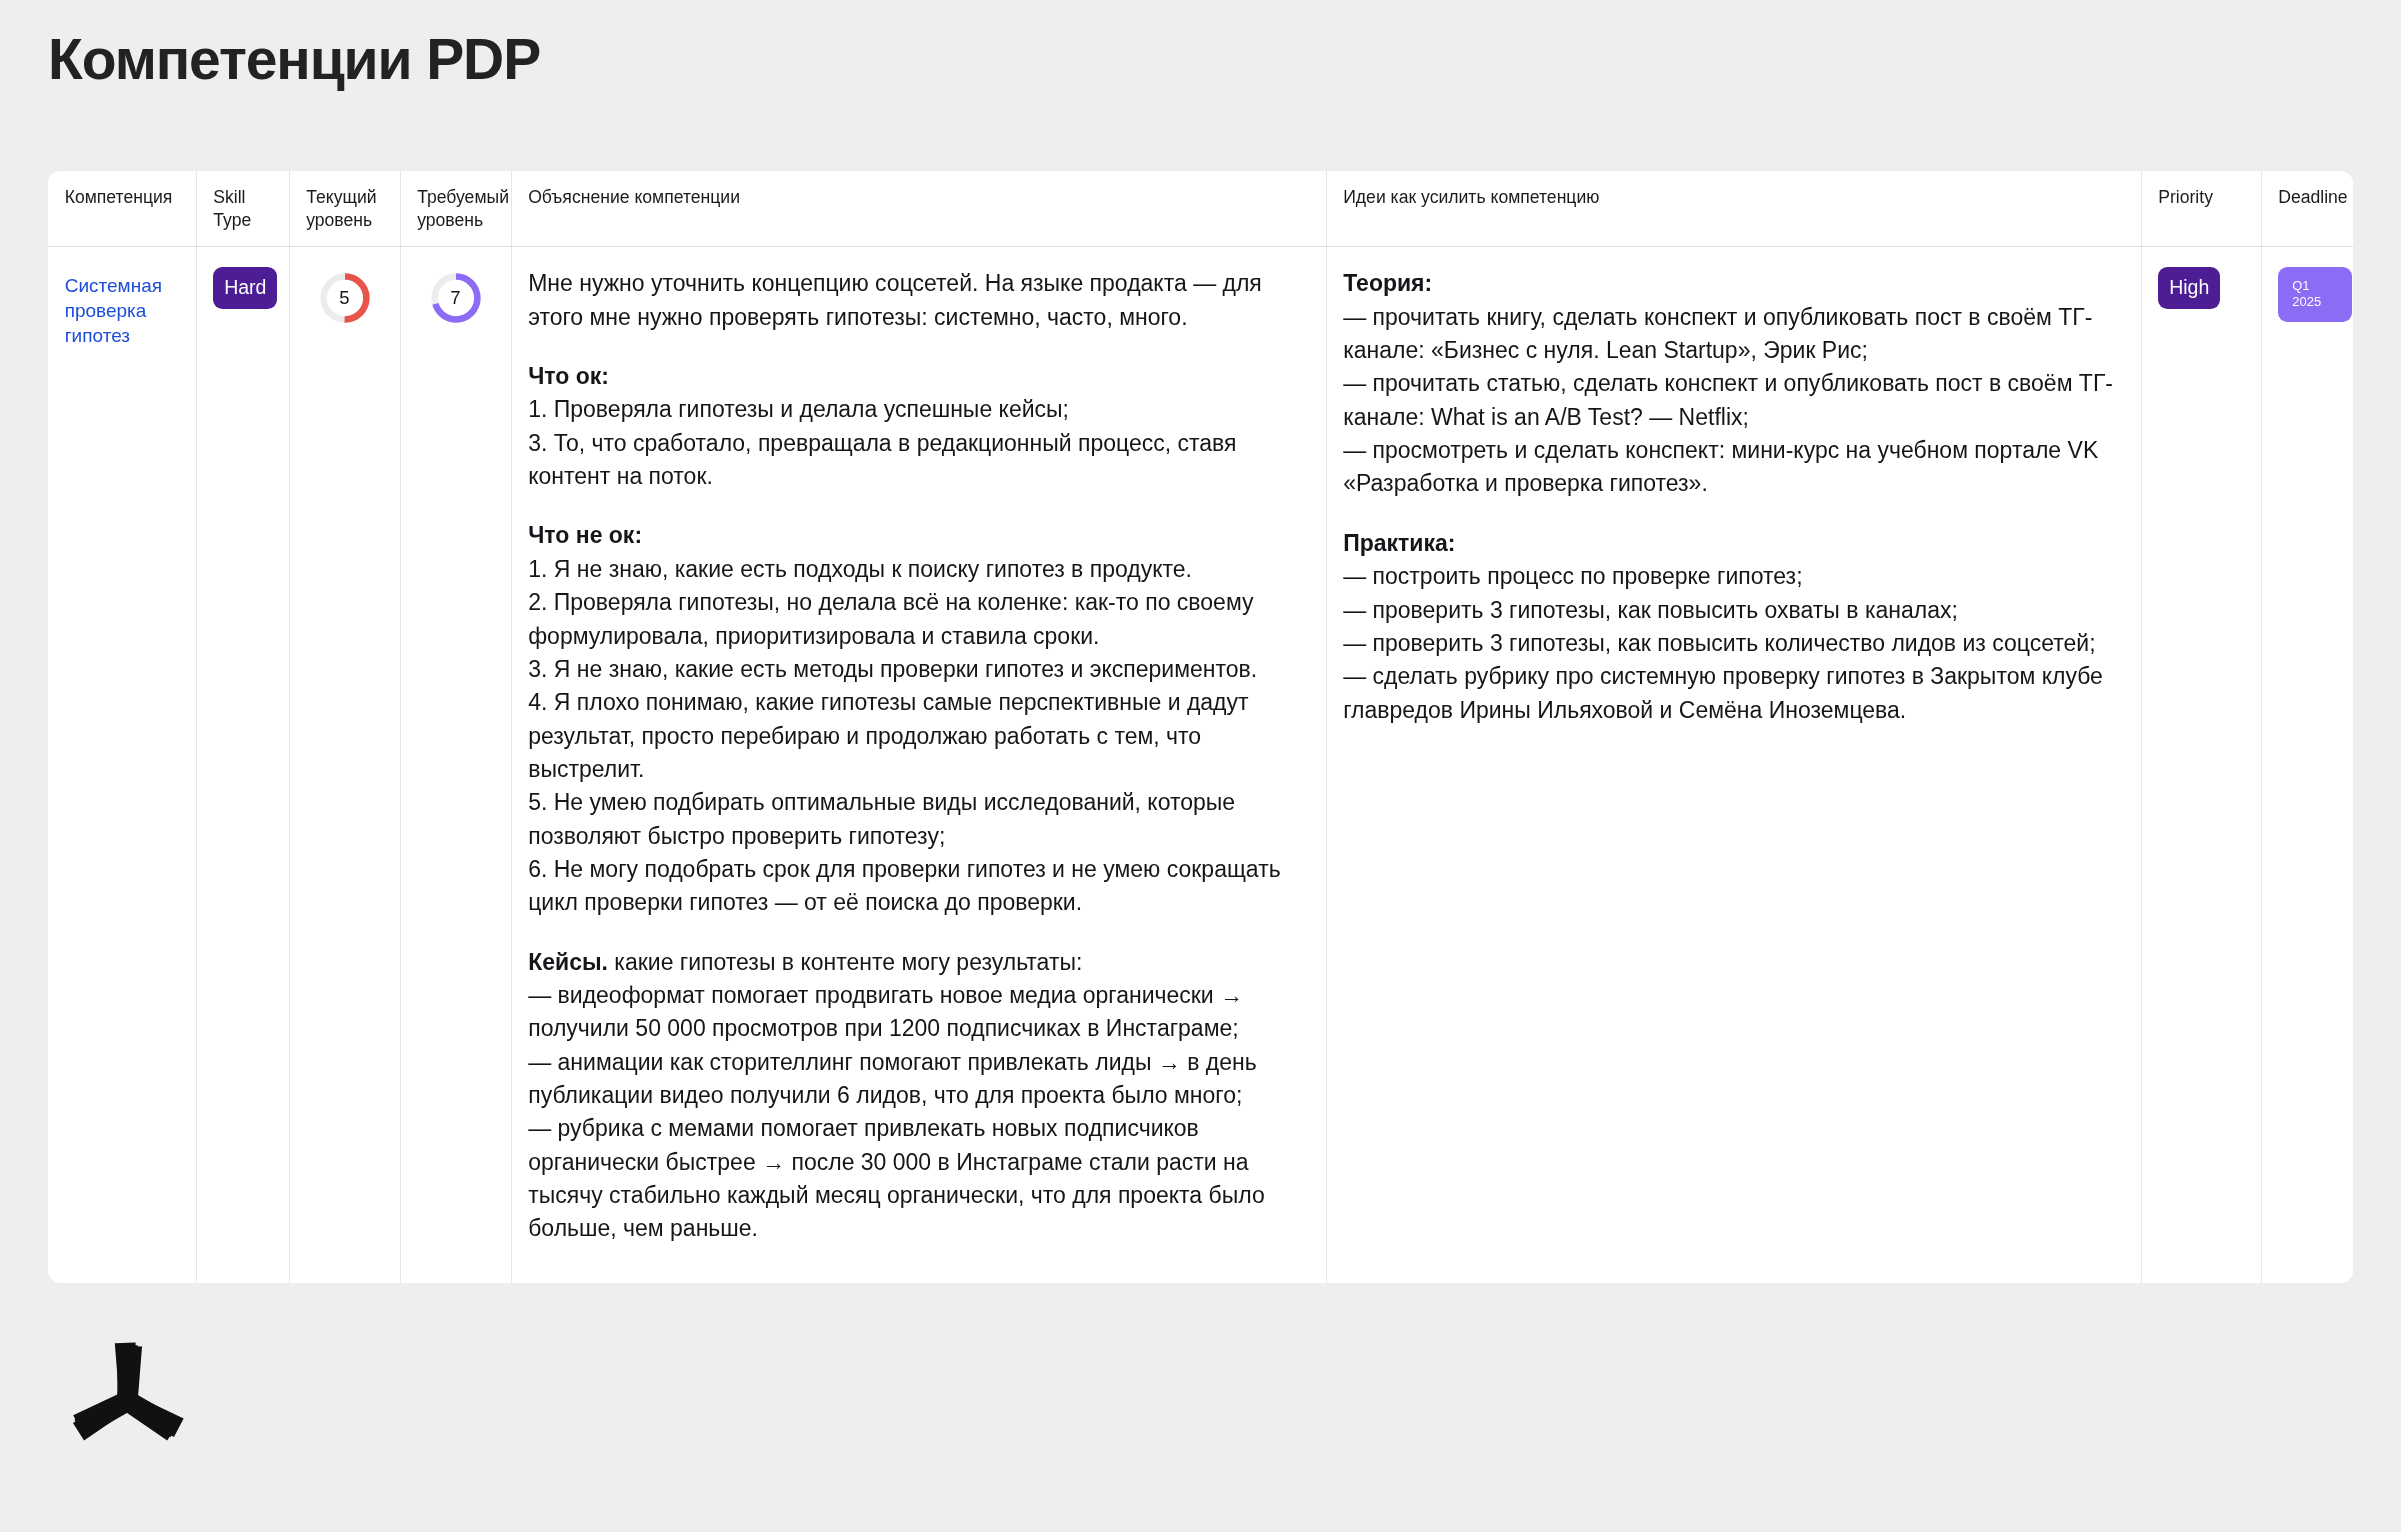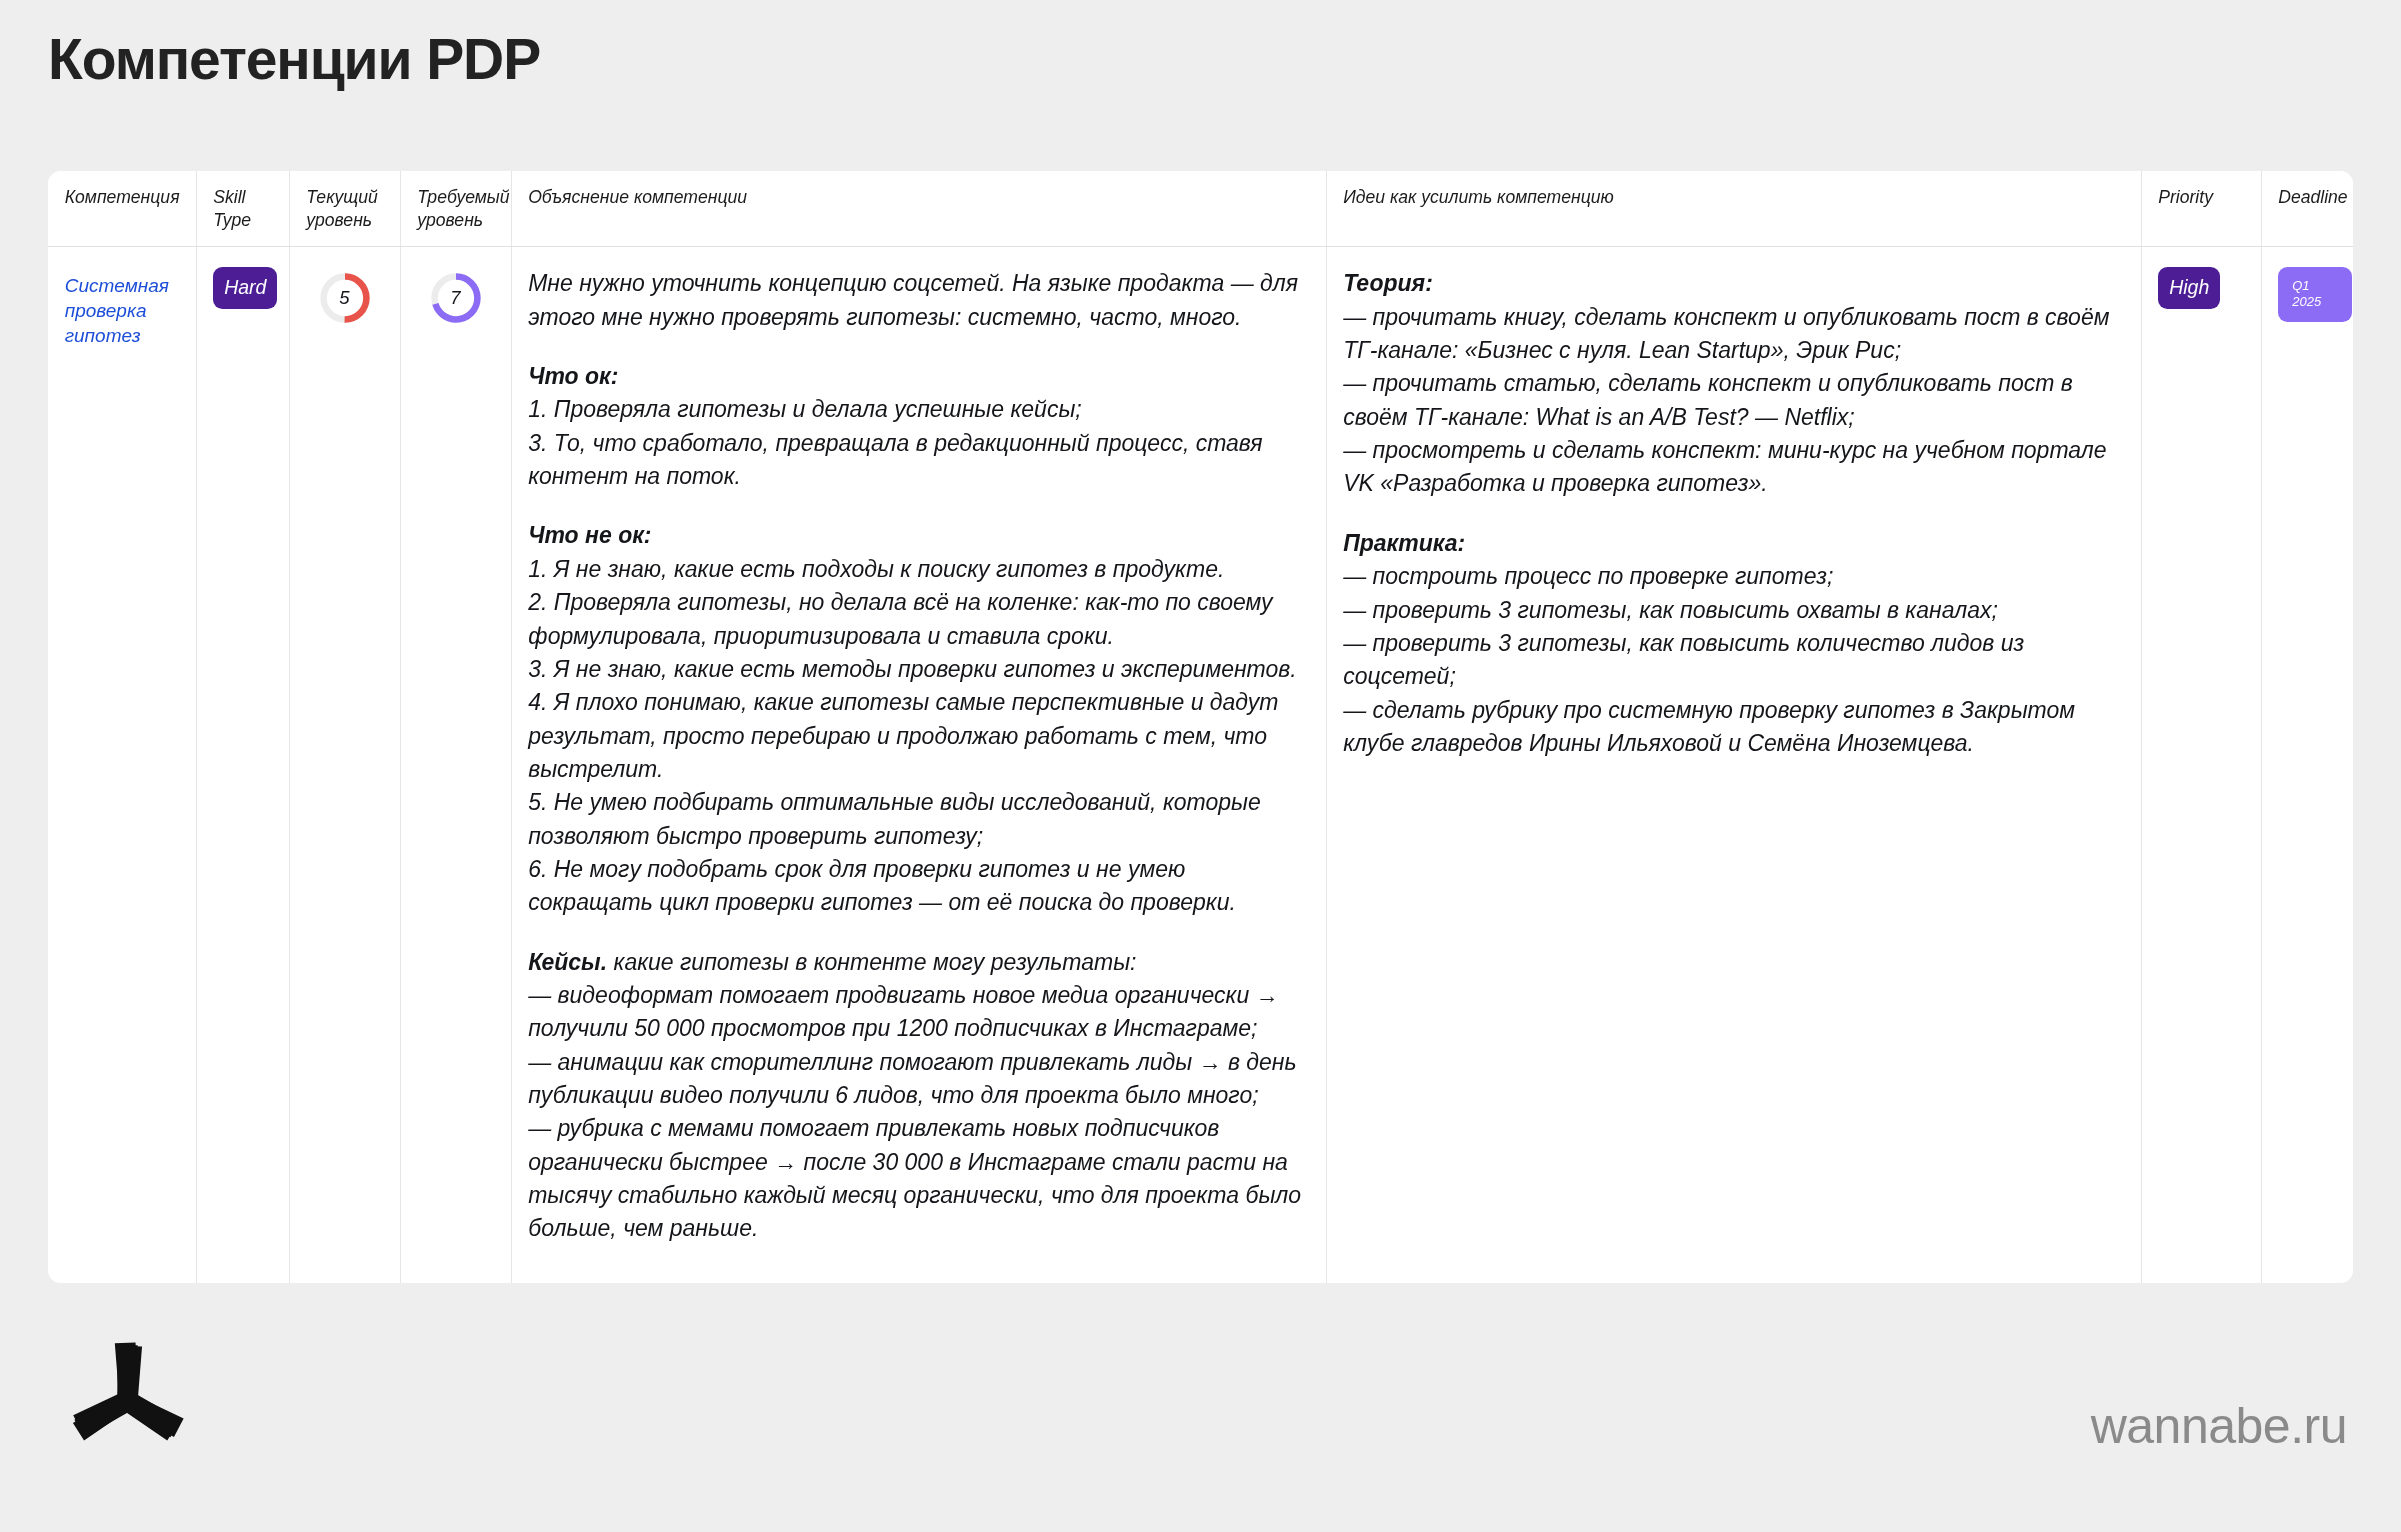--- a/index.html
+++ b/index.html
@@ -41,21 +41,20 @@
     width: 2305px;
     background: #ffffff;
     border-radius: 13px;
     overflow: hidden;
   }
 
   .table {
     width: 100%;
     border-collapse: collapse;
     table-layout: fixed;
-    font-style: italic;
   }
 
   .table th, .table td {
     border-right: 0.9px solid #e6e6e6;
     vertical-align: top;
     background: #ffffff;
   }
   .table th:last-child, .table td:last-child { border-right: none; }
 
   thead th {
@@ -310,16 +309,15 @@
             <path d="M -11,-60 L 11,-60 L 11,-6 L 55,24 L 43,43 L -2,12 L -47,43 L -59,24 L -11,-6 Z"></path>
           </g>
           <g transform="rotate(240)">
             <path d="M -11,-60 L 11,-60 L 11,-6 L 55,24 L 43,43 L -2,12 L -47,43 L -59,24 L -11,-6 Z"></path>
           </g>
         </g>
       </g>
     </svg>
   </div>
 
-  <div class="footer-site">wannabe.ru</div>
 
 </div>
 
 
 </body></html>

